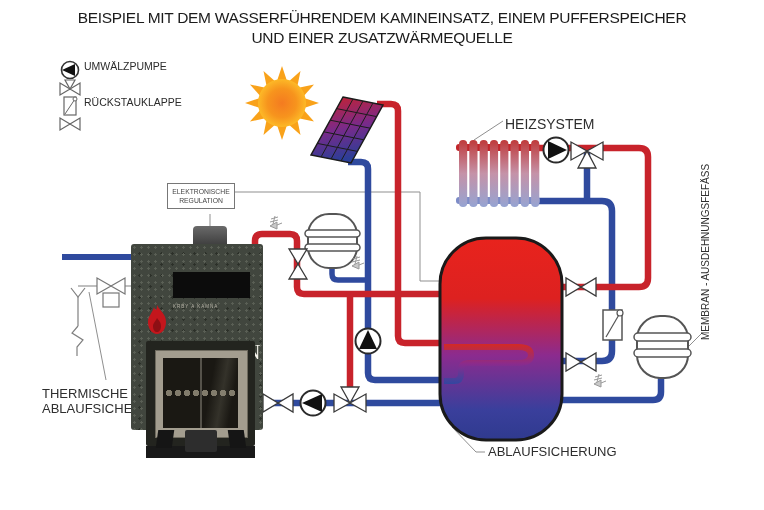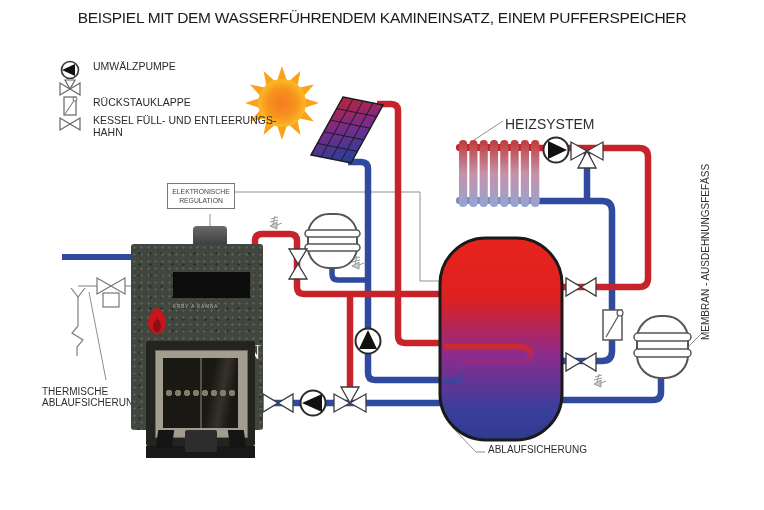--- a/index.html
+++ b/index.html
@@ -1,23 +1,23 @@
 <!DOCTYPE html>
 <html><head>
 <meta charset="utf-8">
 <style>
   html,body{margin:0;padding:0;background:#fff;}
   .stage{position:relative;width:764px;height:510px;background:#fff;overflow:hidden;
          font-family:"Liberation Sans",sans-serif;color:#1f1f1f;}
   .abs{position:absolute;}
   .title{width:764px;text-align:center;font-size:15.5px;letter-spacing:-0.3px;color:#1b1b1b;white-space:nowrap;}
-  .legend-row{display:flex;align-items:flex-start;gap:9px;font-size:10.5px;color:#2b2b2b;}
+  .legend-row{display:flex;align-items:flex-start;font-size:10.5px;color:#2b2b2b;}
   .legend-row svg{flex:0 0 auto;}
   .lbl{font-size:14px;color:#2e2e2e;white-space:nowrap;}
-  .lbl2{font-size:10px;color:#2e2e2e;white-space:nowrap;}
+  .lbl2{font-size:13px;color:#2e2e2e;white-space:nowrap;}
   .regbox{width:66px;border:1px solid #777;background:#fff;text-align:center;
           font-size:6.8px;line-height:9px;color:#444;padding:3px 0;}
   .vlabel{white-space:nowrap;font-size:10px;color:#2e2e2e;transform:rotate(-90deg);transform-origin:0 0;}
   
   .stove{left:128px;top:226px;width:138px;height:232px;}
   .chimney{left:65px;top:0;width:34px;height:20px;background:linear-gradient(#6a6a6a,#3c3c3c);border-radius:4px 4px 0 0;}
   .sbody{left:3px;top:18px;width:132px;height:186px;background-color:#41463e;
          background-image:radial-gradient(#5a5f55 1px,transparent 1.4px),radial-gradient(#2c3029 1px,transparent 1.4px);
          background-size:7px 7px,11px 11px;background-position:0 0,3px 4px;border-radius:3px;}
   .sband{left:42px;top:28px;width:77px;height:26px;background:#0c0c0c;}
@@ -217,20 +217,21 @@
       <rect x="603" y="310" width="19" height="30" fill="#fff" stroke="#555" stroke-width="1.5"></rect>
       <line x1="606" y1="337" x2="620" y2="313" stroke="#555" stroke-width="1.2"></line>
       <circle cx="620" cy="313" r="3" fill="#fff" stroke="#555" stroke-width="1.2"></circle>
     </g>
     <use href="#sv" x="0" y="0" transform="translate(266,212)"></use>
     <use href="#sv" x="0" y="0" transform="translate(348,252)"></use>
     <use href="#sv" x="0" y="0" transform="translate(590,370)"></use>
   </svg>
 
   <div class="abs title" style="top:9px">BEISPIEL MIT DEM WASSERFÜHRENDEM KAMINEINSATZ, EINEM PUFFERSPEICHER</div>
+  <div class="abs title" style="top:29px">UND EINER ZUSATZWÄRMEQUELLE</div>
 
   <div class="abs" style="left:58px;top:60px">
     <div class="legend-row" style="height:18px">
       <svg width="26" height="20">
         <circle cx="12" cy="10" r="8.5" fill="#fff" stroke="#333" stroke-width="1.6"></circle>
         <polygon points="17,4 17,16 4,10" fill="#111"></polygon>
       </svg>
       <span>UMWÄLZPUMPE</span>
     </div>
     <div class="legend-row" style="height:18px">
@@ -250,24 +251,20 @@
       </svg>
       <span>RÜCKSTAUKLAPPE</span>
     </div>
     <div class="legend-row">
       <svg width="26" height="20">
         <g fill="#fff" stroke="#666" stroke-width="1.2">
           <polygon points="2,4 2,16 12,10"></polygon>
           <polygon points="22,4 22,16 12,10"></polygon>
         </g>
       </svg>
-      <span>
-        <span>KESSEL FÜLL- UND ENTLEERUNGS-</span><br>
-        <span>HAHN</span>
-      </span>
     </div>
   </div>
 
   <div class="abs lbl" style="left:505px;top:116px">HEIZSYSTEM</div>
 
   <div class="abs regbox" style="left:167px;top:183px">
     <div>ELEKTRONISCHE</div>
     <div>REGULATION</div>
   </div>
 

